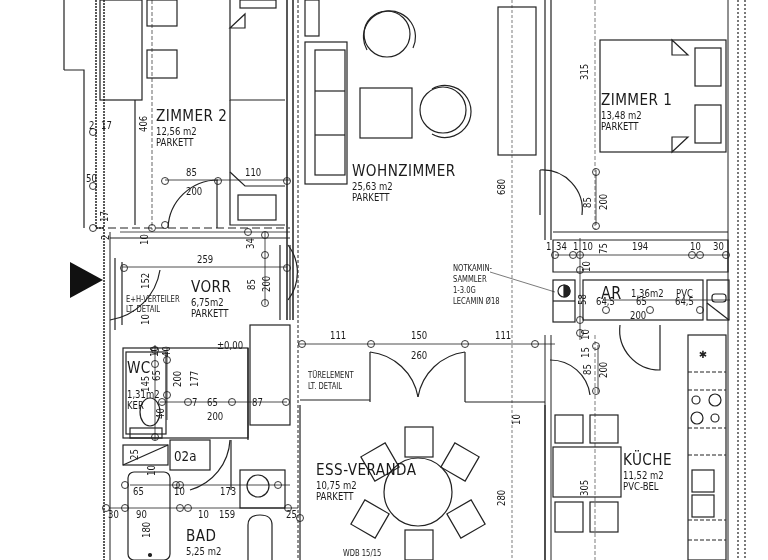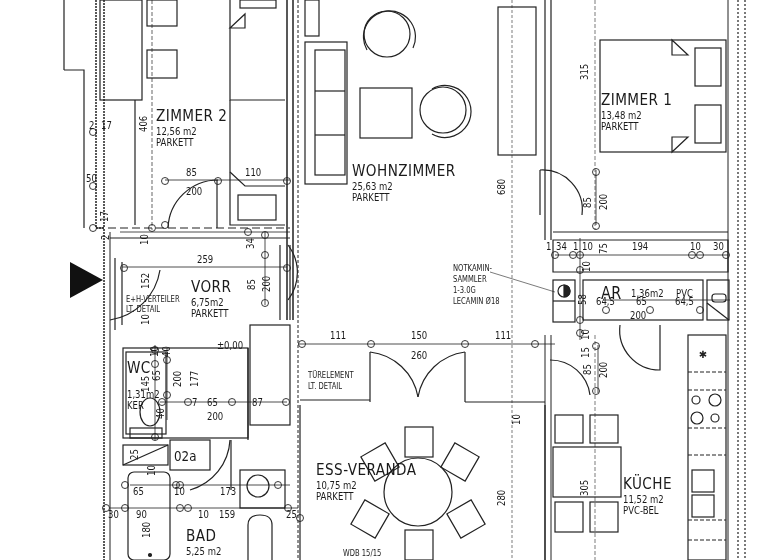--- a/index.html
+++ b/index.html
@@ -253,21 +253,21 @@
   <div class="lbl room-area" style="position:static;margin-top:4px;">1,36m2</div>
   <div class="lbl room-floor" style="position:static;margin-top:4px;">PVC</div>
 </div>
 
 <div class="room" style="left:127px;top:360px;">
   <div class="lbl room-name" style="position:static;">WC</div>
   <div class="lbl room-area" style="position:static;margin-top:14px;">1,31m2</div>
   <div class="lbl room-floor" style="position:static;margin-top:1px;">KER</div>
 </div>
 
-<div class="room" style="left:623px;top:476px;">
+<div class="room" style="left:623px;top:452px;">
   <div class="lbl room-name" style="position:static;">KÜCHE</div>
   <div class="lbl room-area" style="position:static;margin-top:3px;">11,52 m2</div>
   <div class="lbl room-floor" style="position:static;margin-top:1px;">PVC-BEL</div>
 </div>
 
 <div class="room" style="left:316px;top:462px;">
   <div class="lbl room-name" style="position:static;">ESS-VERANDA</div>
   <div class="lbl room-area" style="position:static;margin-top:3px;">10,75 m2</div>
   <div class="lbl room-floor" style="position:static;margin-top:1px;">PARKETT</div>
 </div>

